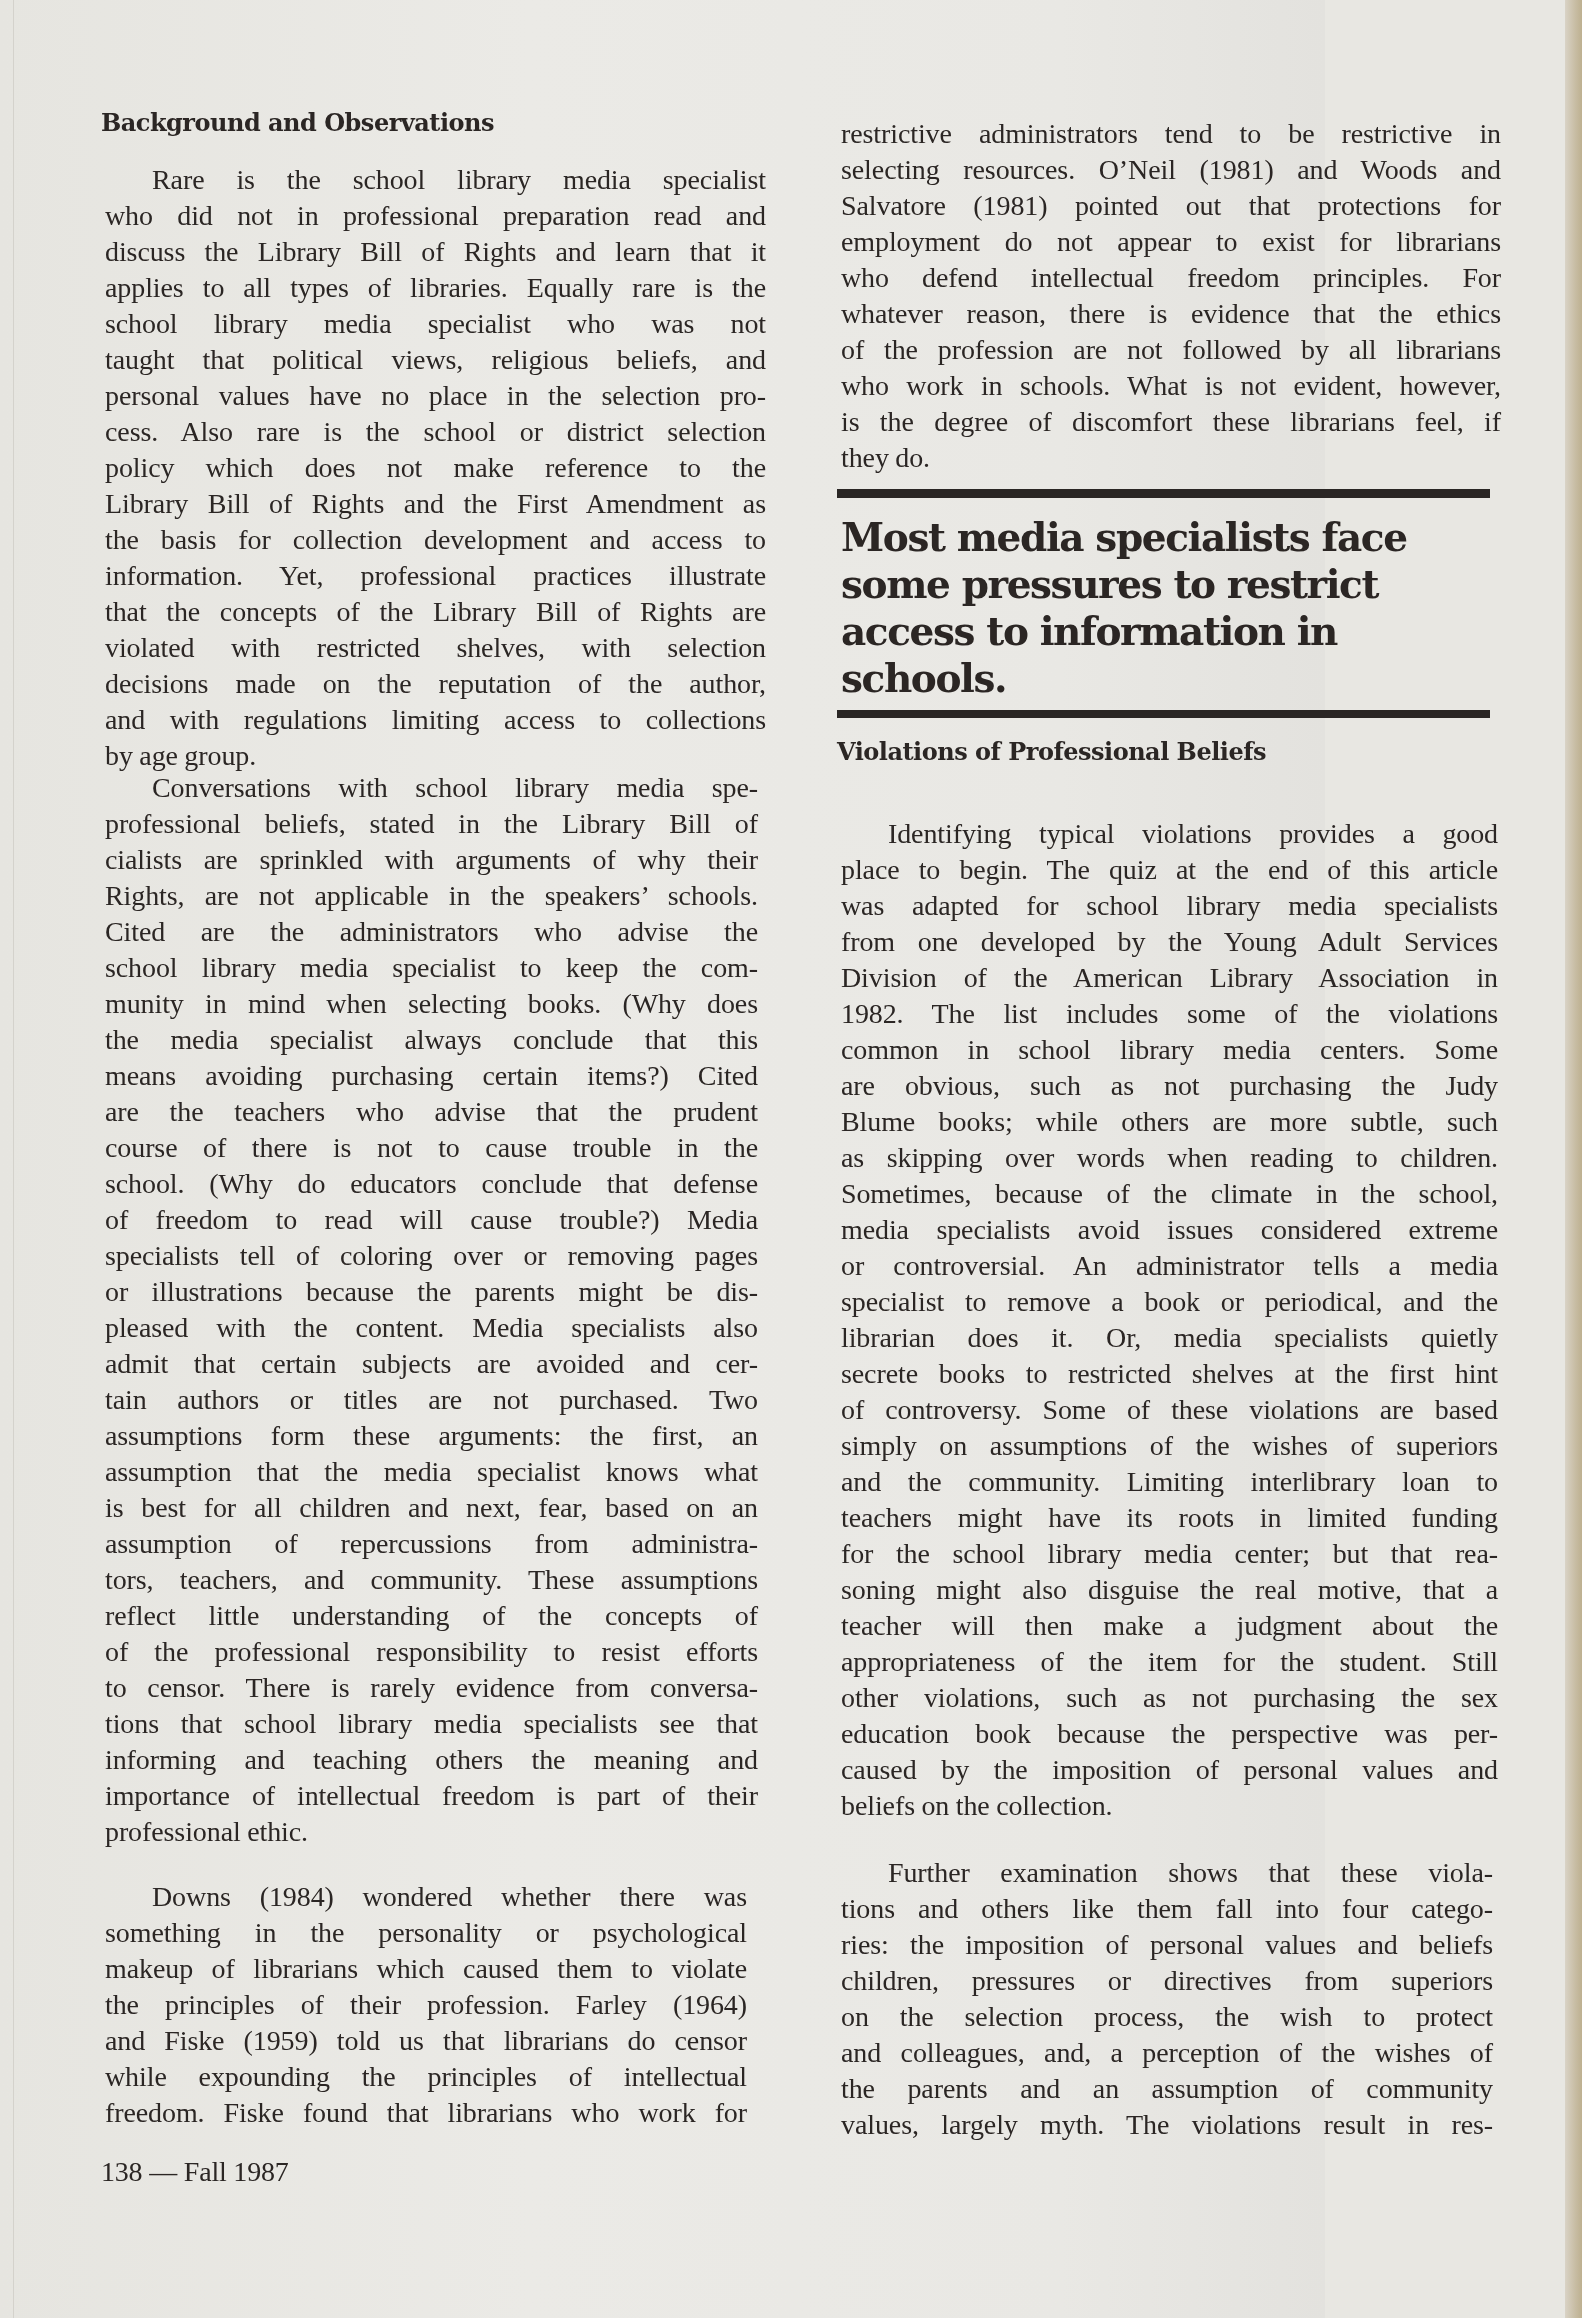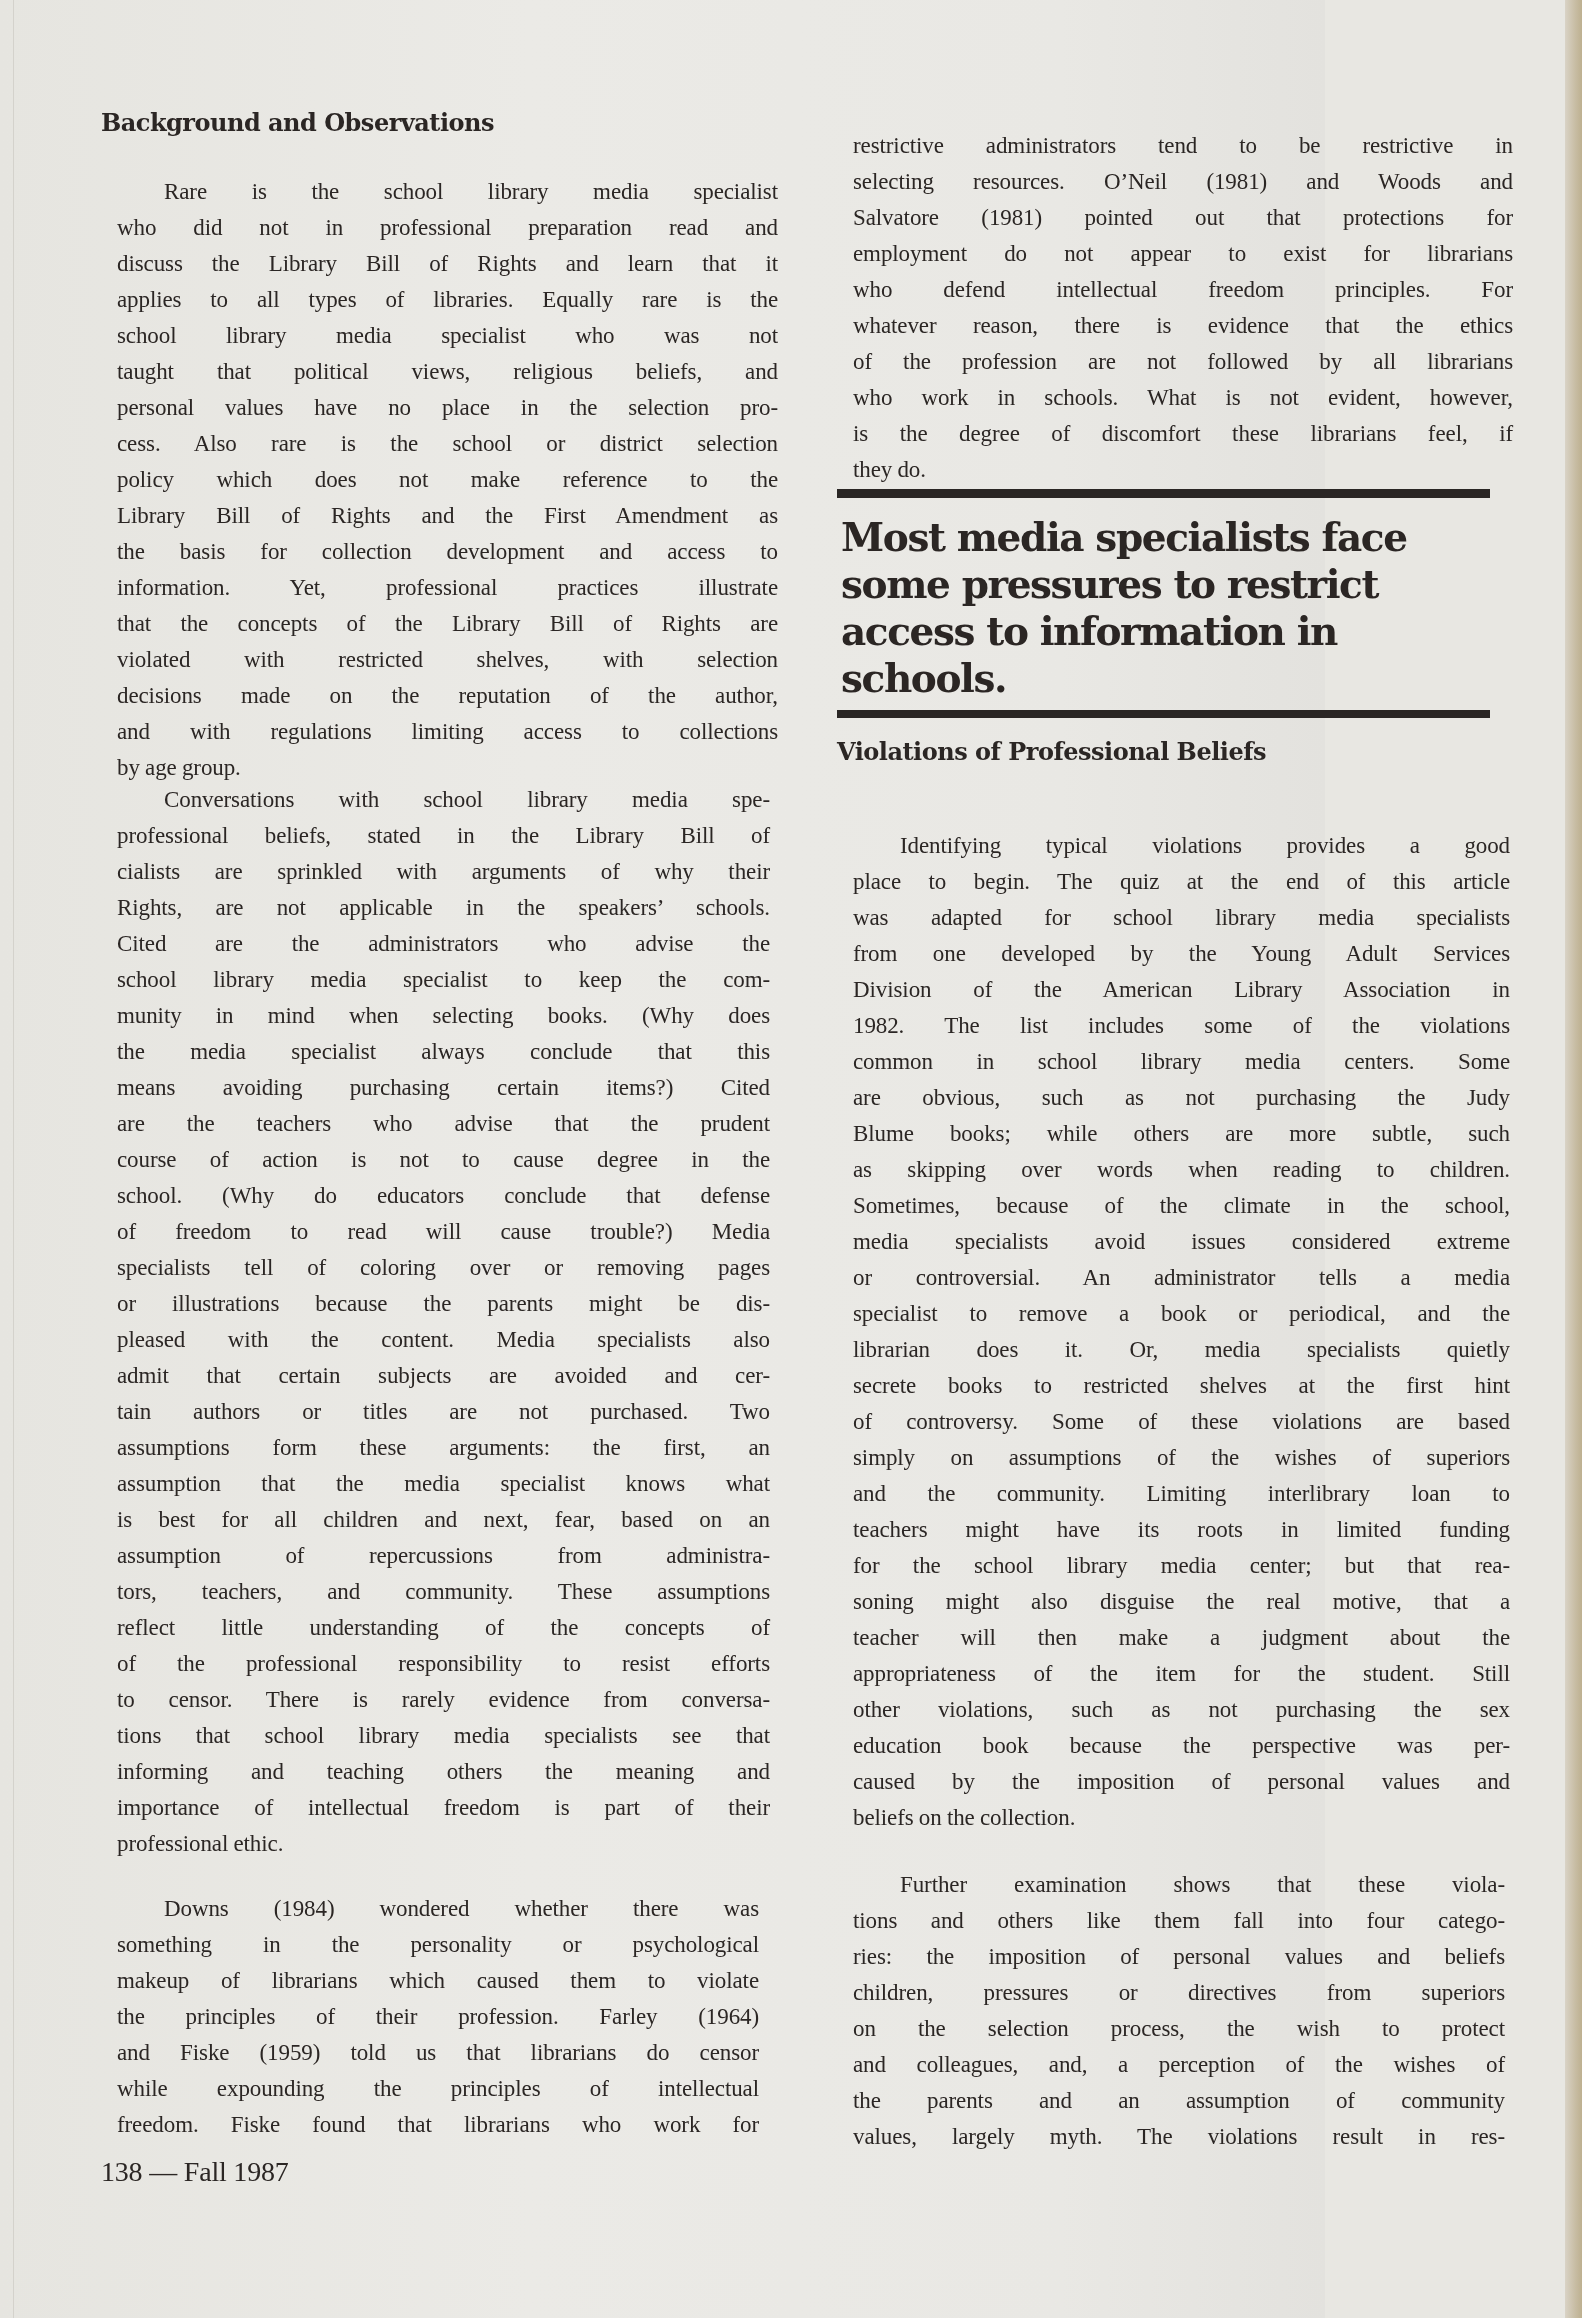--- a/index.html
+++ b/index.html
@@ -52,24 +52,24 @@
     font-weight: bold;
     font-size: 24px;
     letter-spacing: -0.5px;
     line-height: 32px;
     margin: 0;
     position: absolute;
     white-space: nowrap;
   }
   .body-text {
     font-family: "Liberation Serif", "DejaVu Serif", serif;
-    font-size: 23px;
+    font-size: 28px;
     line-height: 36px;
     text-align: justify;
-    margin: 16px;
+    margin: 4px;
     position: absolute;
     letter-spacing: -0.1px;
     word-spacing: -0.4px;
   }
   .body-text .line {
     display: block;
     text-align: justify;
     text-align-last: justify;
     white-space: nowrap;
     overflow: visible;
@@ -146,21 +146,21 @@
         <span class="line indent">Conversations with school library media spe-</span>
         <span class="line">professional beliefs, stated in the Library Bill of</span>
         <span class="line">cialists are sprinkled with arguments of why their</span>
         <span class="line">Rights, are not applicable in the speakers’ schools.</span>
         <span class="line">Cited are the administrators who advise the</span>
         <span class="line">school library media specialist to keep the com-</span>
         <span class="line">munity in mind when selecting books. (Why does</span>
         <span class="line">the media specialist always conclude that this</span>
         <span class="line">means avoiding purchasing certain items?) Cited</span>
         <span class="line">are the teachers who advise that the prudent</span>
-        <span class="line">course of action is not to cause degree in the</span>
+        <span class="line">course of there is not to cause trouble in the</span>
         <span class="line">school. (Why do educators conclude that defense</span>
         <span class="line">of freedom to read will cause trouble?) Media</span>
         <span class="line">specialists tell of coloring over or removing pages</span>
         <span class="line">or illustrations because the parents might be dis-</span>
         <span class="line">pleased with the content. Media specialists also</span>
         <span class="line">admit that certain subjects are avoided and cer-</span>
         <span class="line">tain authors or titles are not purchased. Two</span>
         <span class="line">assumptions form these arguments: the first, an</span>
         <span class="line">assumption that the media specialist knows what</span>
         <span class="line">is best for all children and next, fear, based on an</span>

